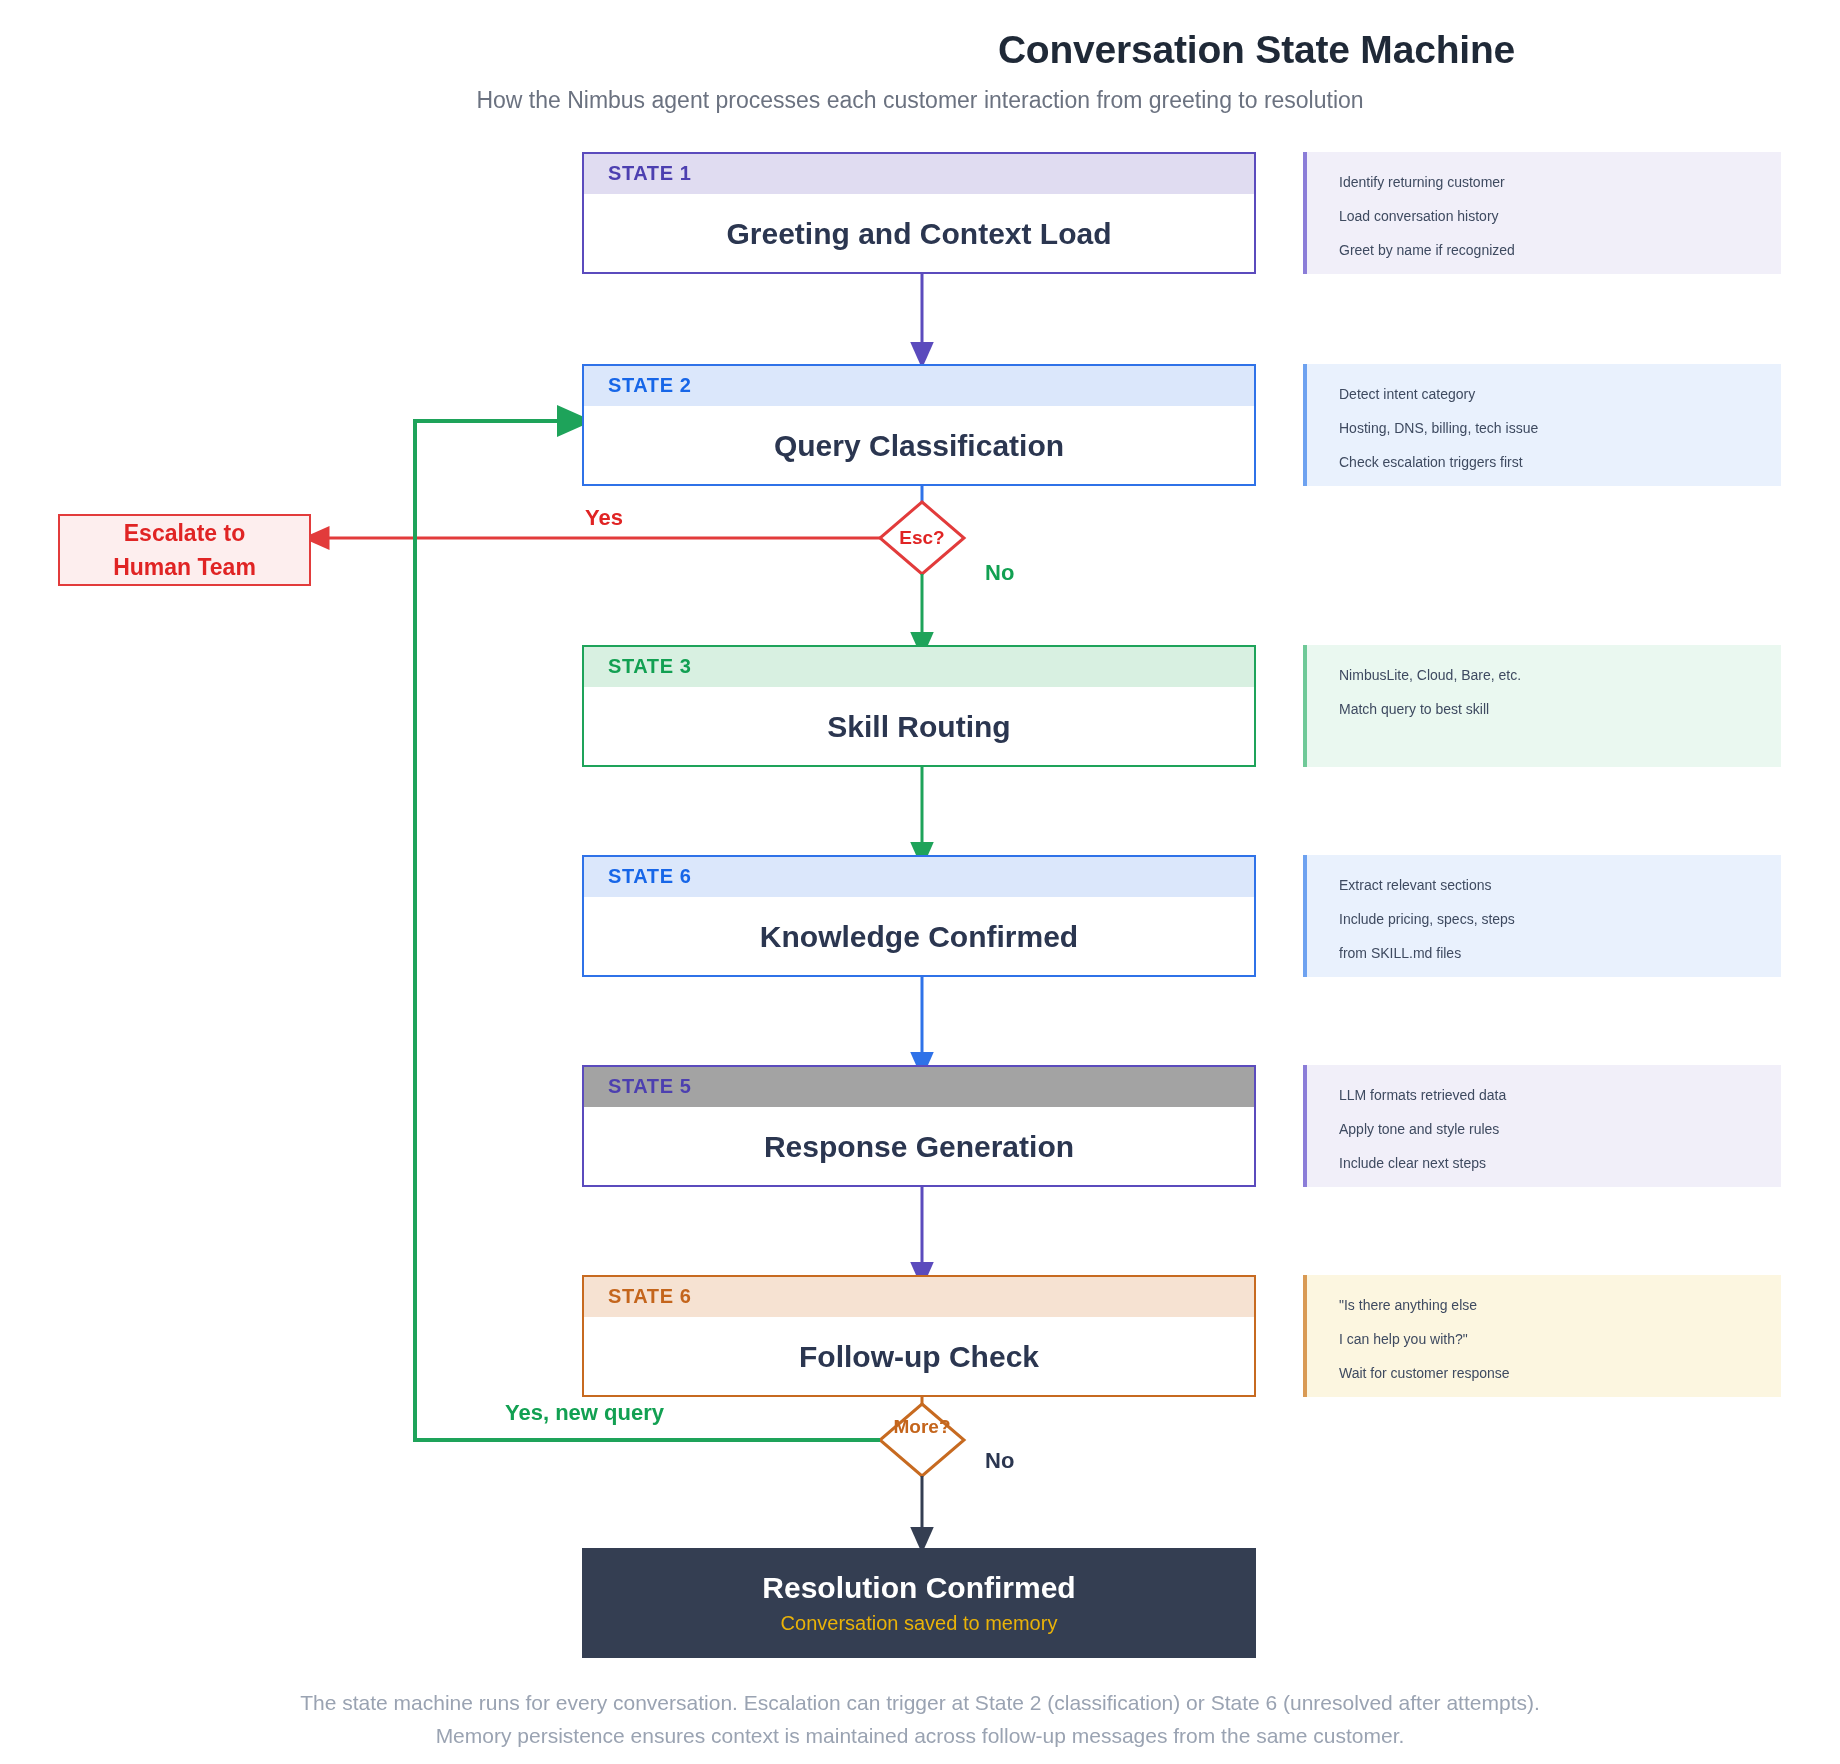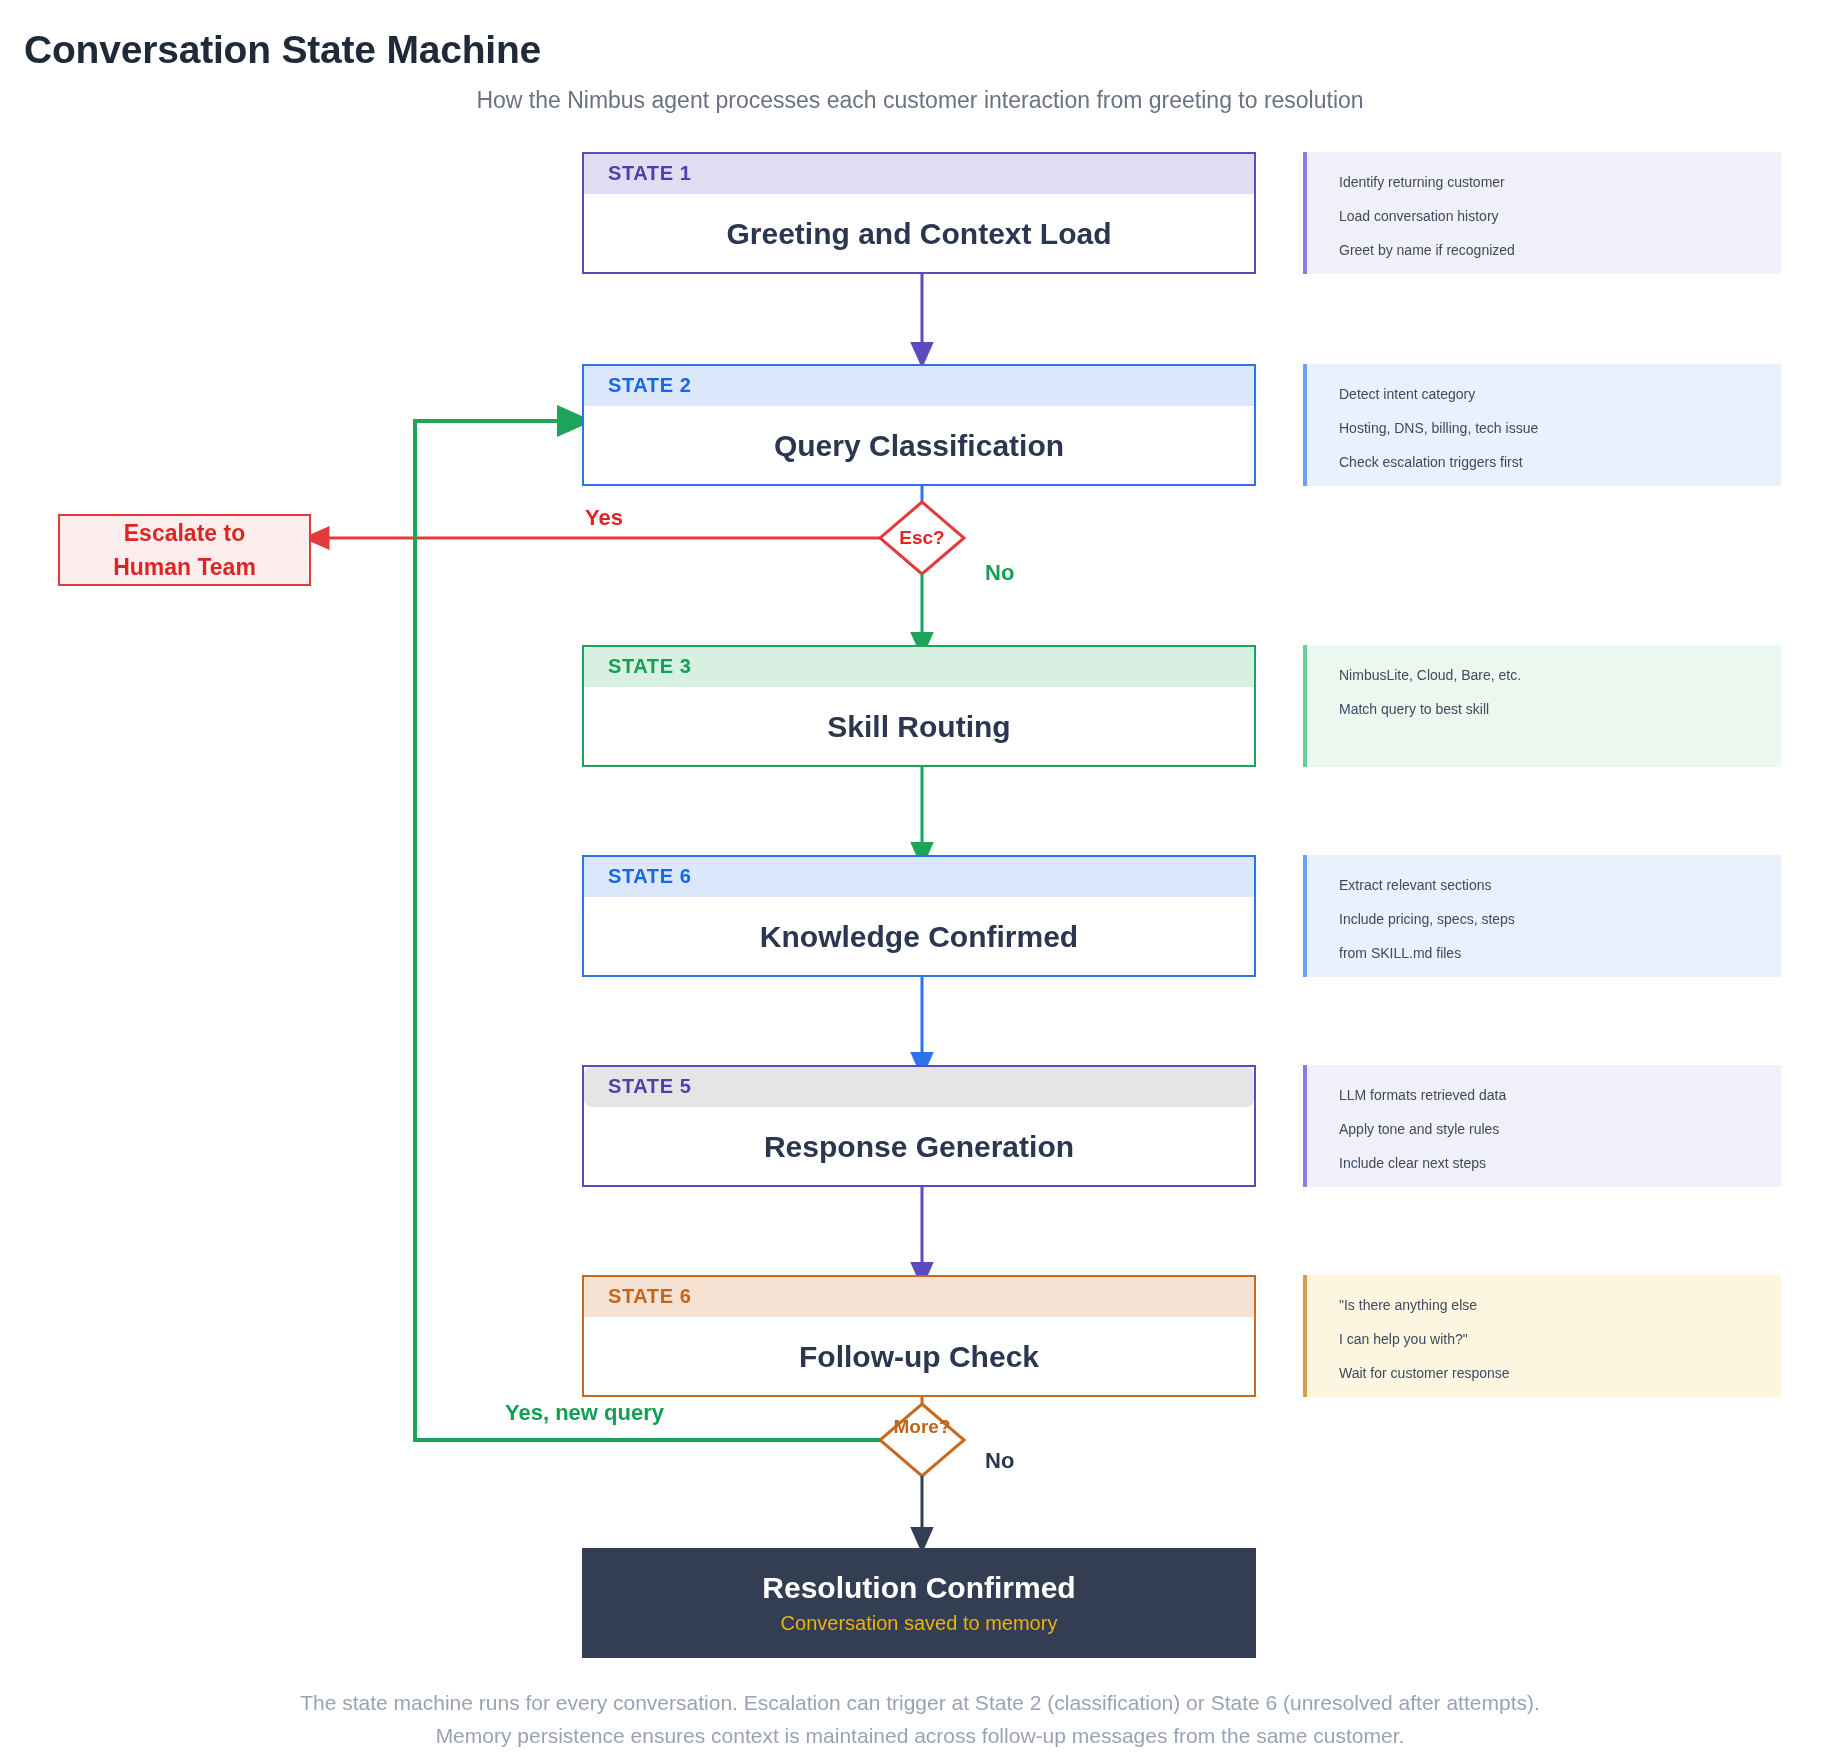--- a/index.html
+++ b/index.html
@@ -28,26 +28,25 @@
     width: 1840px;
     height: 1764px;
     pointer-events: none;
   }
 
   
   .page-title {
     position: absolute;
     left: 0; top: 28px;
     width: 1515px;
-    text-align: left;
+    text-align: right;
     font-size: 39px;
     font-weight: bold;
     color: #1f2937;
     letter-spacing: -0.2px;
-    padding-left: 24px;
   }
   .page-subtitle {
     position: absolute;
     left: 0; top: 87px;
     width: 1840px;
     text-align: center;
     font-size: 23px;
     color: #6b7280;
   }
 
@@ -82,21 +81,21 @@
   
   .acc-indigo  { border-color: #5b4bbd; }
   .acc-indigo  .state-header { background: #e0dcf1; color: #4c3fb0; }
   .acc-blue    { border-color: #2f72e8; }
   .acc-blue    .state-header { background: #dbe7fb; color: #1766e8; }
   .acc-green   { border-color: #1ea35a; }
   .acc-green   .state-header { background: #d8f0e1; color: #12a052; }
   .acc-blue2   { border-color: #2f72e8; }
   .acc-blue2   .state-header { background: #dbe7fb; color: #1766e8; }
   .acc-indigo2 { border-color: #5b4bbd; }
-  .acc-indigo2 .state-header { background: #e5e5e5; color: #4c3fb0; border-radius: 8px; }
+  .acc-indigo2 .state-header { background: #a3a3a3; color: #4c3fb0; }
   .acc-orange  { border-color: #c76a20; }
   .acc-orange  .state-header { background: #f6e2d2; color: #c4651c; }
 
   
   .annotation {
     position: absolute;
     left: 1303px;
     width: 478px;
     height: 122px;
     box-sizing: border-box;

